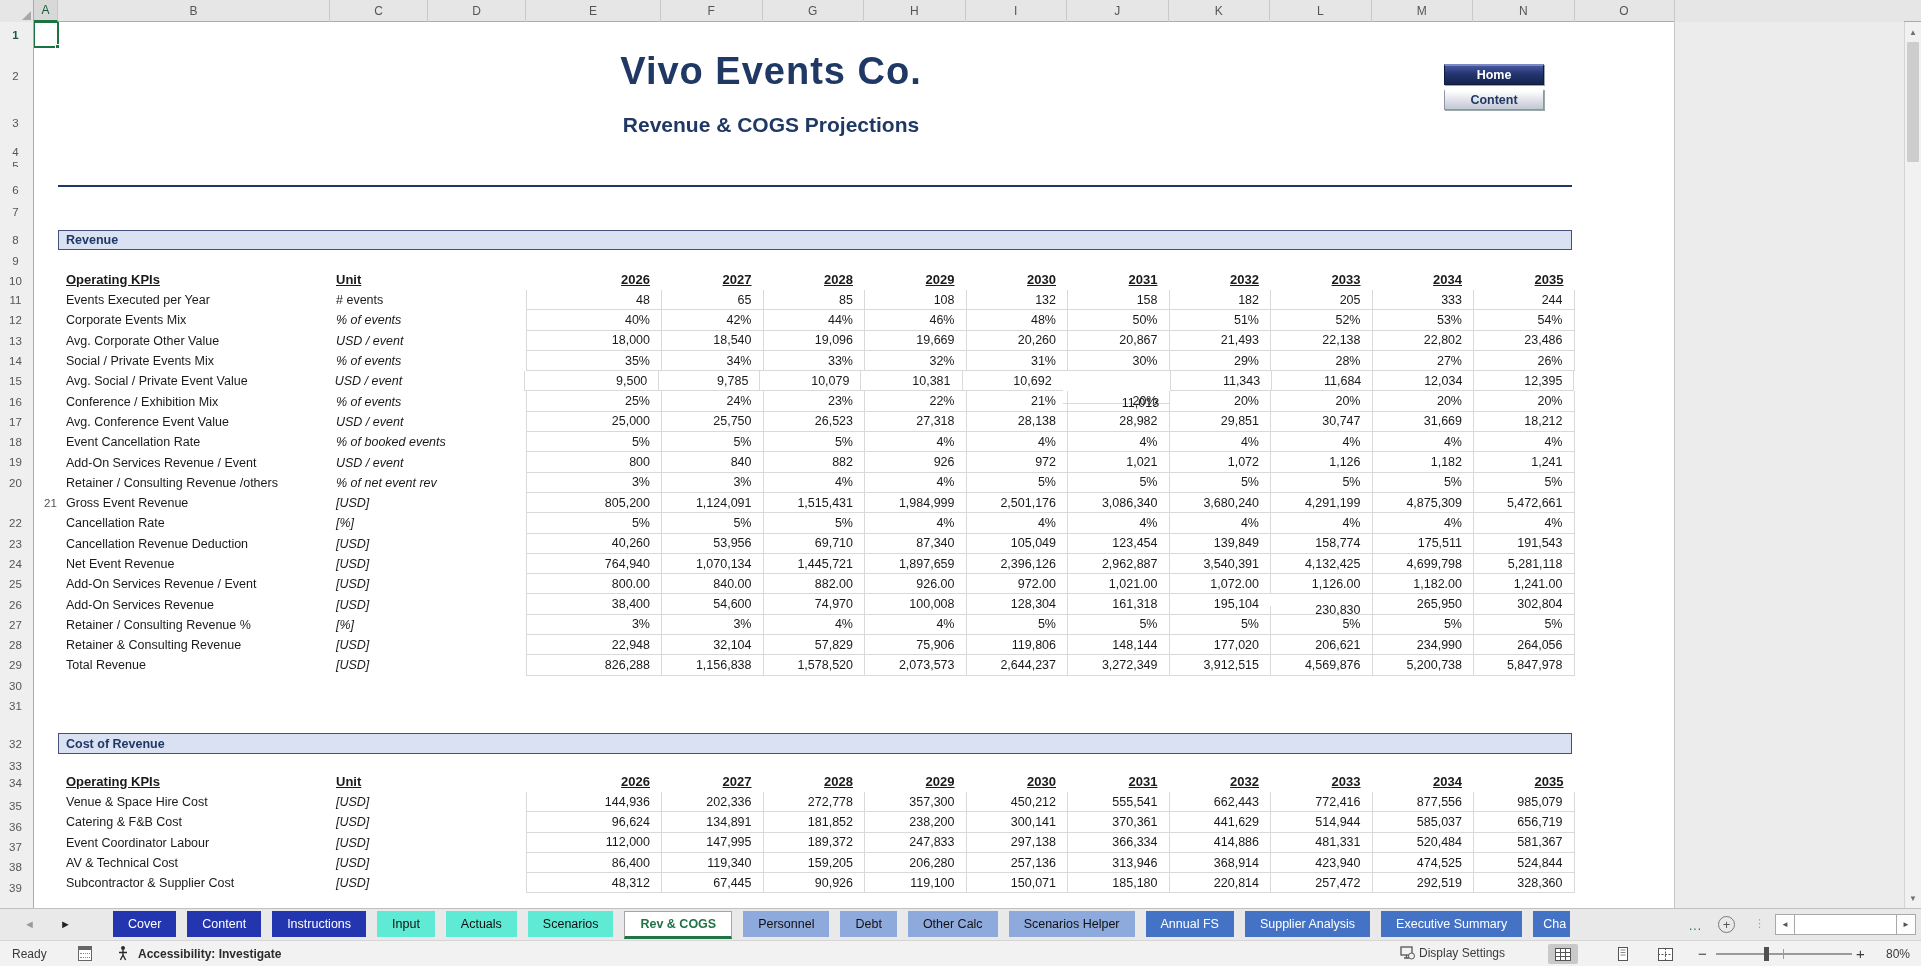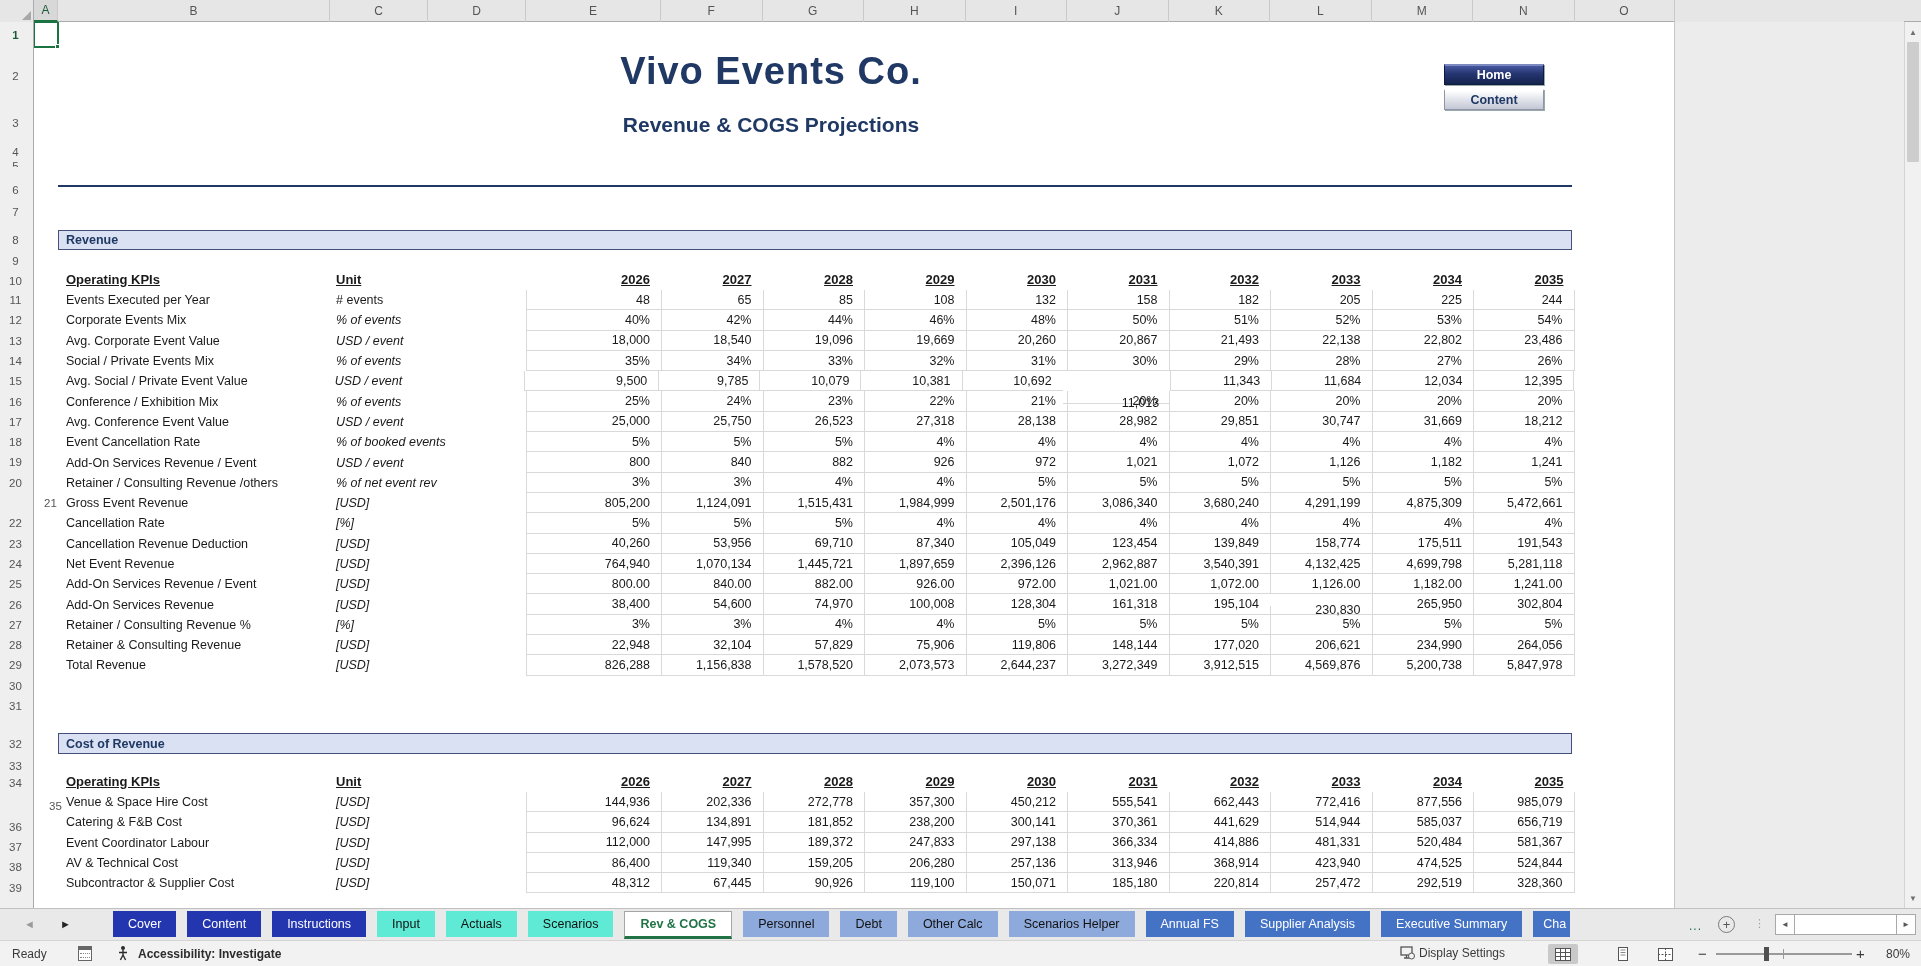--- a/index.html
+++ b/index.html
@@ -192,39 +192,39 @@
           <div class="c label">Events Executed per Year</div>
           <div class="c unit"># events</div>
           <div class="c num" style="width: 135px;">48</div>
           <div class="c num" style="width: 101.5px;">65</div>
           <div class="c num" style="width: 101.5px;">85</div>
           <div class="c num" style="width: 101.5px;">108</div>
           <div class="c num" style="width: 101.5px;">132</div>
           <div class="c num" style="width: 101.5px;">158</div>
           <div class="c num" style="width: 101.5px;">182</div>
           <div class="c num" style="width: 101.5px;">205</div>
-          <div class="c num" style="width: 101.5px;">225</div>
+          <div class="c num" style="width: 101.5px;">333</div>
           <div class="c num last" style="width: 101.5px;">244</div>
         </div>
         <div class="trow">
           <div class="c label">Corporate Events Mix</div>
           <div class="c unit it">% of events</div>
           <div class="c num" style="width: 135px;">40%</div>
           <div class="c num" style="width: 101.5px;">42%</div>
           <div class="c num" style="width: 101.5px;">44%</div>
           <div class="c num" style="width: 101.5px;">46%</div>
           <div class="c num" style="width: 101.5px;">48%</div>
           <div class="c num" style="width: 101.5px;">50%</div>
           <div class="c num" style="width: 101.5px;">51%</div>
           <div class="c num" style="width: 101.5px;">52%</div>
           <div class="c num" style="width: 101.5px;">53%</div>
           <div class="c num last" style="width: 101.5px;">54%</div>
         </div>
         <div class="trow">
-          <div class="c label">Avg. Corporate Event Value</div>
+          <div class="c label">Avg. Corporate Other Value</div>
           <div class="c unit it">USD / event</div>
           <div class="c num" style="width: 135px;">18,000</div>
           <div class="c num" style="width: 101.5px;">18,540</div>
           <div class="c num" style="width: 101.5px;">19,096</div>
           <div class="c num" style="width: 101.5px;">19,669</div>
           <div class="c num" style="width: 101.5px;">20,260</div>
           <div class="c num" style="width: 101.5px;">20,867</div>
           <div class="c num" style="width: 101.5px;">21,493</div>
           <div class="c num" style="width: 101.5px;">22,138</div>
           <div class="c num" style="width: 101.5px;">22,802</div>
@@ -618,21 +618,21 @@
       <div class="rownum" style="top: 554.2px;">25</div>
       <div class="rownum" style="top: 574.5px;">26</div>
       <div class="rownum" style="top: 594.8px;">27</div>
       <div class="rownum" style="top: 615.1px;">28</div>
       <div class="rownum" style="top: 635.4px;">29</div>
       <div class="rownum" style="top: 656px;">30</div>
       <div class="rownum" style="top: 676px;">31</div>
       <div class="rownum" style="top: 714px;">32</div>
       <div class="rownum" style="top: 736px;">33</div>
       <div class="rownum" style="top: 753px;">34</div>
-      <div class="rownum" style="top: 776.3px; margin-left: 40px;">35</div>
+      <div class="rownum" style="top: 776.3px;">35</div>
       <div class="rownum" style="top: 796.6px;">36</div>
       <div class="rownum" style="top: 816.9px;">37</div>
       <div class="rownum" style="top: 837.2px;">38</div>
       <div class="rownum" style="top: 857.5px;">39</div>
     </div>
 
   <div id="vscroll">
     <div id="vscroll-up" class="arr">▲</div>
     <div id="vscroll-thumb"></div>
     <div id="vscroll-down" class="arr">▼</div>

